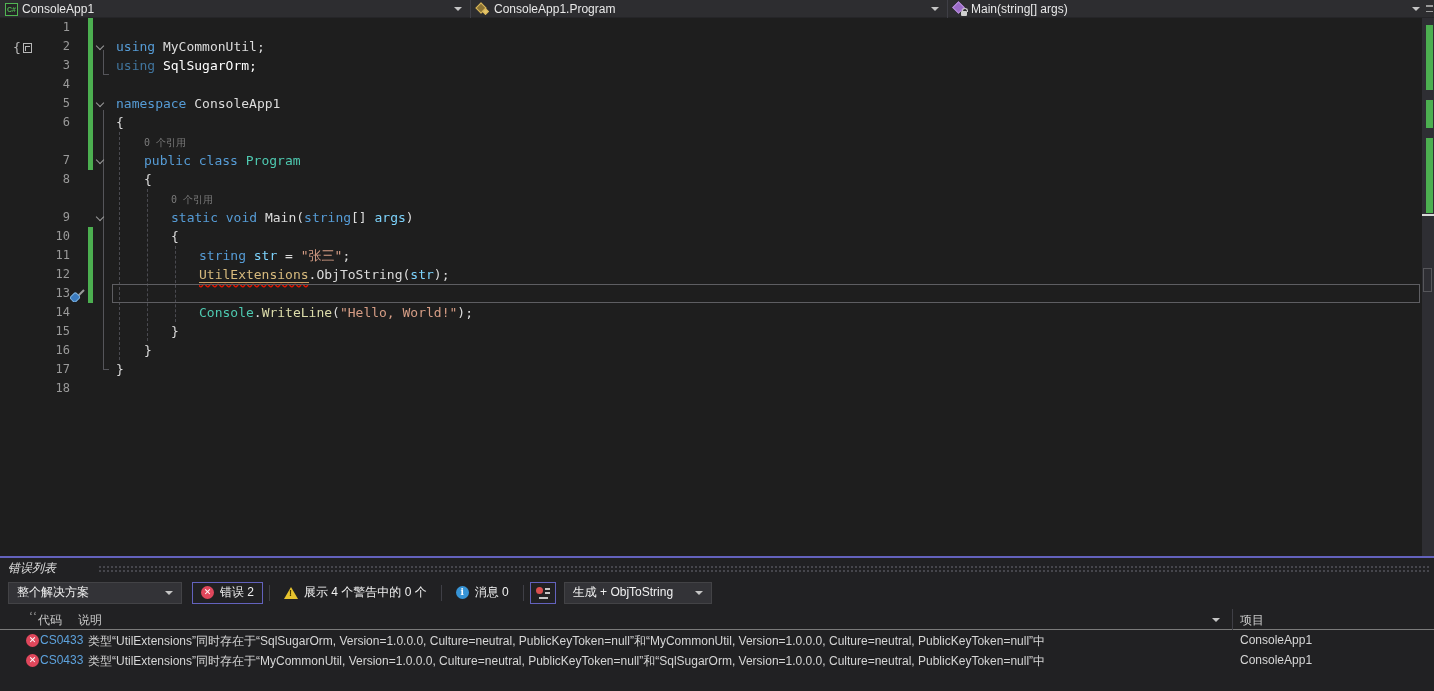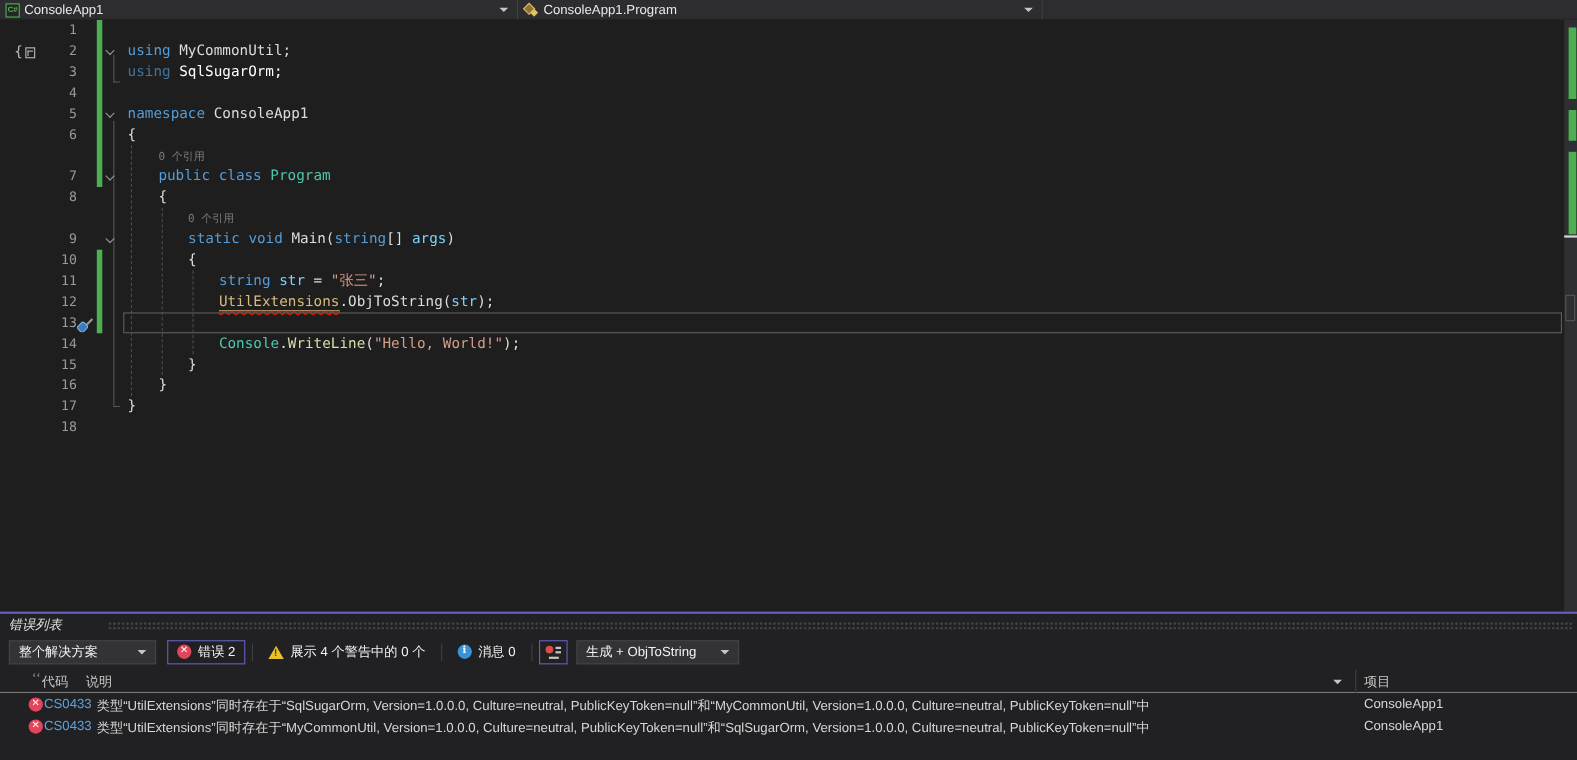--- a/index.html
+++ b/index.html
@@ -134,20 +134,29 @@
     <span class="dd-arrow"></span>
   </div>
   <div class="nav-sec" style="width:477px;">
     <span class="class-ico">
         <i class="d1"></i>
         <i class="d2"></i>
       </span>
     <span class="lbl">ConsoleApp1.Program</span>
     <span class="dd-arrow"></span>
   </div>
+  <div class="nav-sec" style="flex:1; border-right:none;">
+    <span class="method-ico">
+        <span class="cube"></span>
+        <span class="lock"></span>
+      </span>
+    <span class="lbl">Main(string[] args)</span>
+    <span class="dd-arrow" style="right:14px;"></span>
+    <span class="split-handle"></span>
+  </div>
 </div>
 
 <div id="editor">
 
   <div class="oline" style="top:32px;height:25px;"></div>
   <div class="ofoot" style="top:56px;"></div>
   <div class="oline" style="top:92px;height:259px;"></div>
   <div class="ofoot" style="top:351px;"></div>
 
   <div class="guide" style="left:119px;top:114px;height:228px;"></div>
@@ -198,21 +207,21 @@
   <div id="sb-caret"></div>
   <div id="sb-thumb"></div>
 </div>
 
 <div id="panel">
   <div id="panel-accent"></div>
   <div id="panel-title">错误列表</div>
   <div id="panel-grip"></div>
 
   <div id="ptoolbar">
-    <div class="combo" style="width:134px;">
+    <div class="combo" style="width:174px;">
       <span>整个解决方案</span>
       <span class="ca"></span>
     </div>
     <div style="width:10px;"></div>
     <div class="tbtn sel">
       <span class="err-ico">✕</span>
       <span>错误 2</span>
     </div>
     <div class="tdiv"></div>
     <div class="tbtn">

